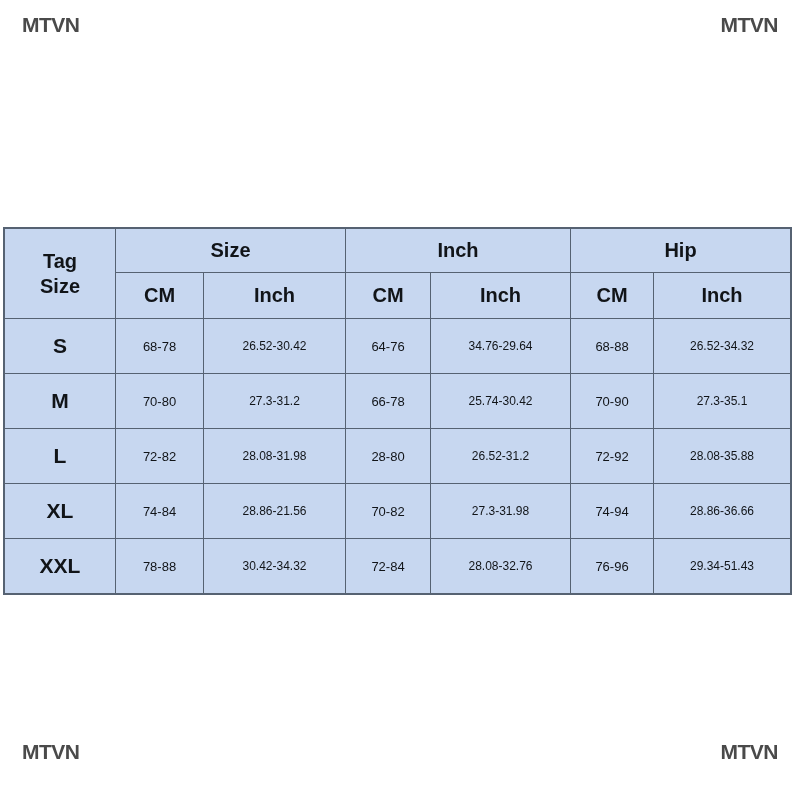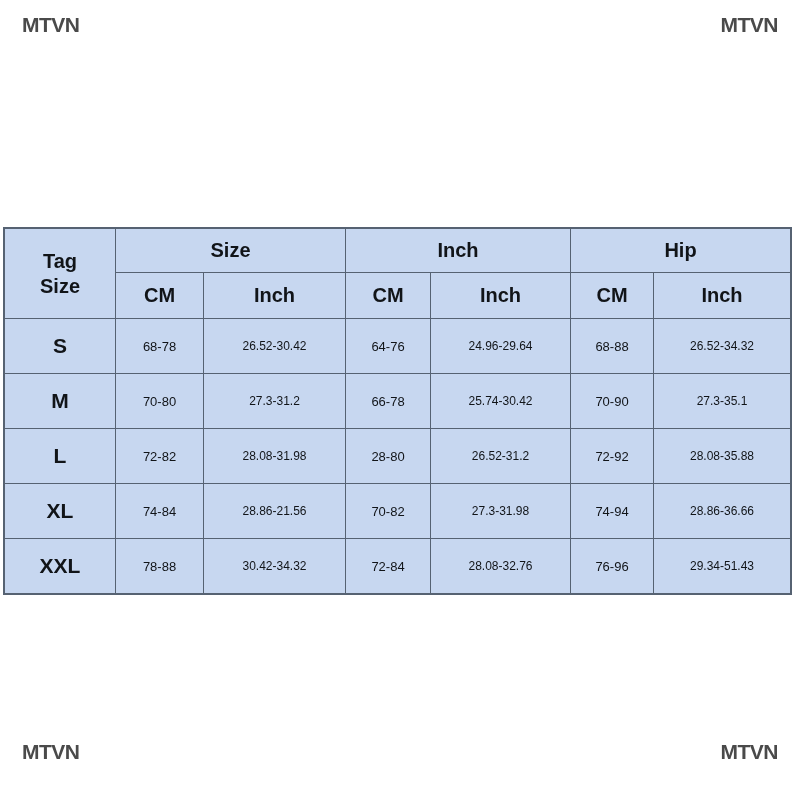--- a/index.html
+++ b/index.html
@@ -133,21 +133,21 @@
         <th>CM</th>
         <th>Inch</th>
       </tr>
     </thead>
     <tbody>
       <tr class="data-row">
         <td class="size-label">S</td>
         <td class="val val-cm">68-78</td>
         <td class="val">26.52-30.42</td>
         <td class="val val-cm">64-76</td>
-        <td class="val">24.96-29.64</td>
+        <td class="val">34.76-29.64</td>
         <td class="val val-cm">68-88</td>
         <td class="val">26.52-34.32</td>
       </tr>
       <tr class="data-row">
         <td class="size-label">M</td>
         <td class="val val-cm">70-80</td>
         <td class="val">27.3-31.2</td>
         <td class="val val-cm">66-78</td>
         <td class="val">25.74-30.42</td>
         <td class="val val-cm">70-90</td>

